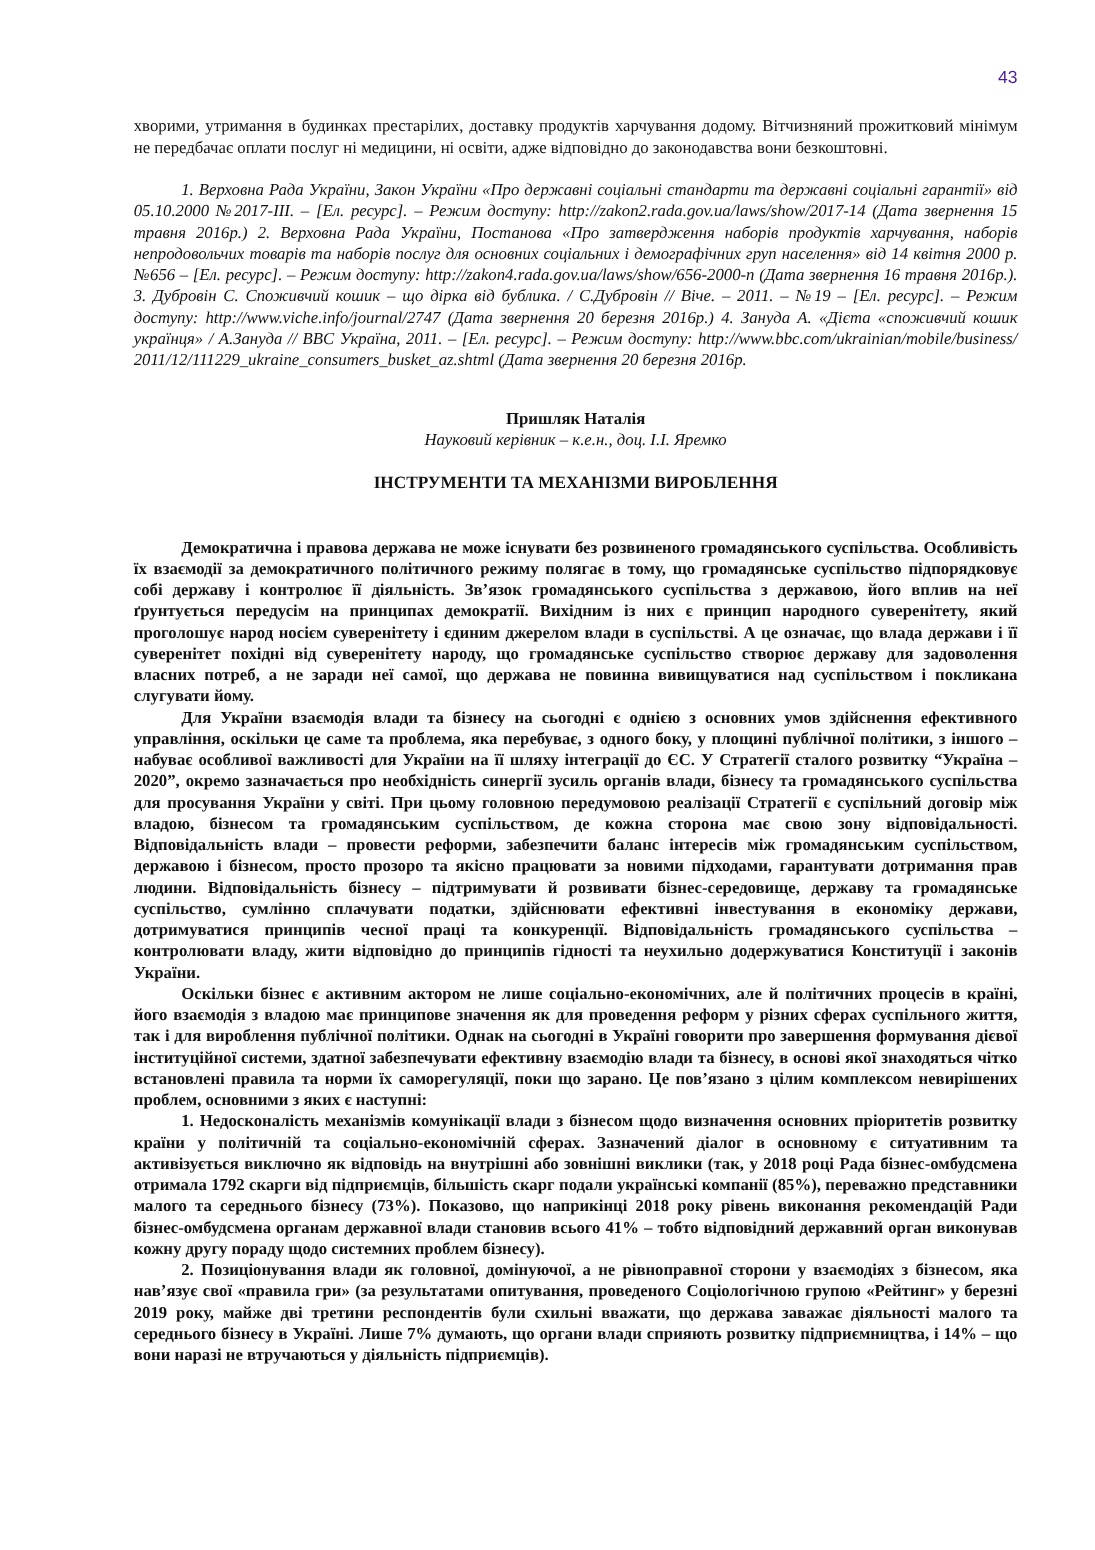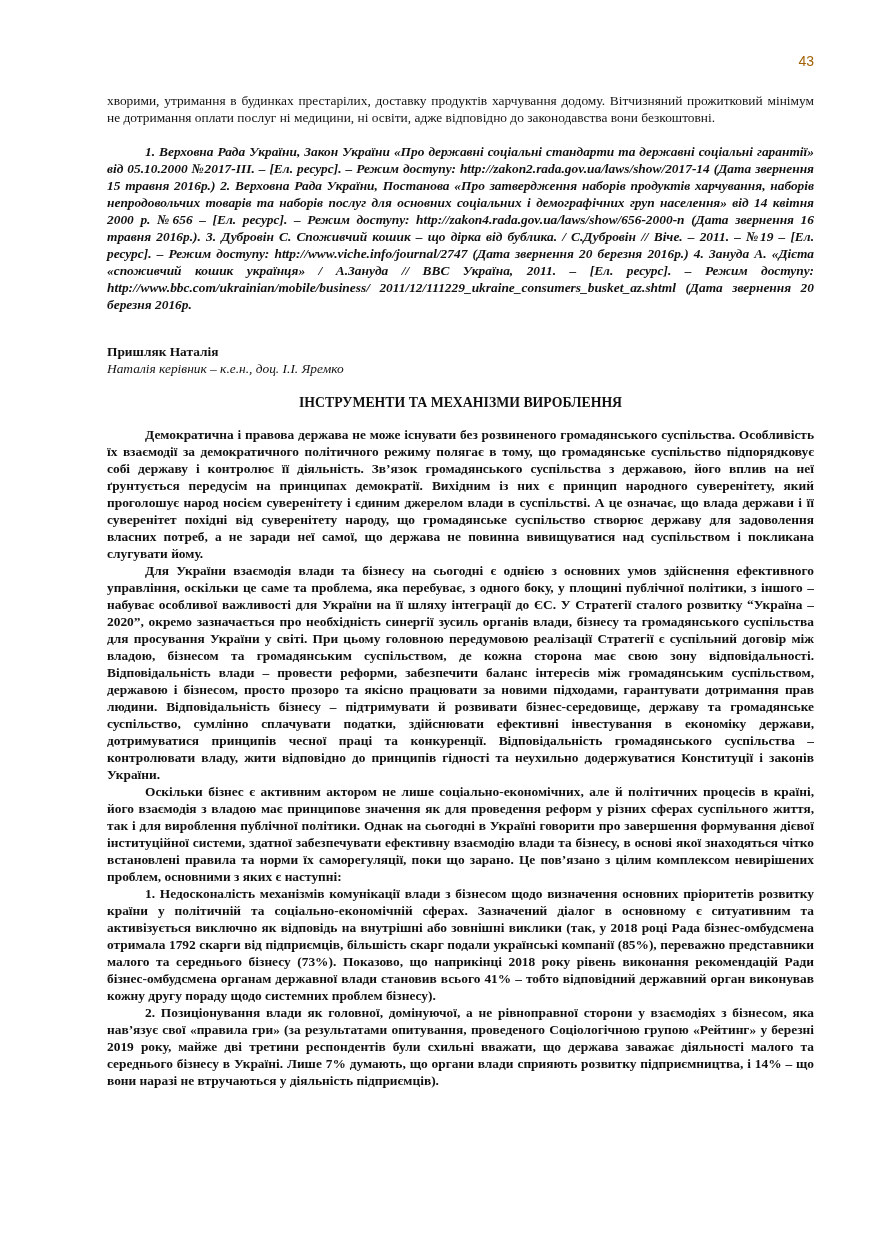--- a/index.html
+++ b/index.html
@@ -14,21 +14,21 @@
     overflow: hidden;
     font-family: "Liberation Serif", serif;
     color: #111111;
   }
   .page-number {
     position: absolute;
     top: 53px;
     right: 62px;
     font-family: "Liberation Sans", sans-serif;
     font-size: 14px;
-    color: #a16207;
+    color: #4c1d95;
   }
   .content {
     position: absolute;
     top: 92px;
     left: 107px;
     width: 707px;
     font-size: 13.4px;
     line-height: 17px;
   }
   p {
@@ -38,57 +38,56 @@
   .indent {
     text-indent: 38px;
     font-weight: bold;
   }
   .refs {
     margin-top: 17px;
     font-style: italic;
     text-indent: 38px;
     text-align: justify;
     word-break: break-word;
-    font-weight: bold;
   }
   .author-block {
     margin-top: 30px;
-    text-align: left;
+    text-align: center;
   }
   .author-name {
     font-weight: bold;
     display: block;
   }
   .supervisor {
     font-style: italic;
     display: block;
   }
   .title {
     margin-top: 17px;
-    margin-bottom: 15px;
+    margin-bottom: 35px;
     text-align: center;
     font-weight: bold;
     font-size: 13.8px;
     line-height: 17px;
   }
   .title span { display: block; }
 </style>
 </head>
 <body>
 
 <div class="page-number">43</div>
 
 <div class="content">
-  <p>хворими, утримання в будинках престарілих, доставку продуктів харчування додому. Вітчизняний прожитковий мінімум не дотримання оплати послуг ні медицини, ні освіти, адже відповідно до законодавства вони безкоштовні.</p>
+  <p>хворими, утримання в будинках престарілих, доставку продуктів харчування додому. Вітчизняний прожитковий мінімум не передбачає оплати послуг ні медицини, ні освіти, адже відповідно до законодавства вони безкоштовні.</p>
 
   <p class="refs">1. Верховна Рада України, Закон України «Про державні соціальні стандарти та державні соціальні гарантії» від 05.10.2000 №2017-ІІІ. – [Ел. ресурс]. – Режим доступу: http://zakon2.rada.gov.ua/laws/show/2017-14 (Дата звернення 15 травня 2016р.) 2. Верховна Рада України, Постанова «Про затвердження наборів продуктів харчування, наборів непродовольчих товарів та наборів послуг для основних соціальних і демографічних груп населення» від 14 квітня 2000 р. №656 – [Ел. ресурс]. – Режим доступу: http://zakon4.rada.gov.ua/laws/show/656-2000-п (Дата звернення 16 травня 2016р.). 3. Дубровін С. Споживчий кошик – що дірка від бублика. / С.Дубровін // Віче. – 2011. – №19 – [Ел. ресурс]. – Режим доступу: http://www.viche.info/journal/2747 (Дата звернення 20 березня 2016р.) 4. Зануда А. «Дієта «споживчий кошик українця» / А.Зануда // BBC Україна, 2011. – [Ел. ресурс]. – Режим доступу: http://www.bbc.com/ukrainian/mobile/business/ 2011/12/111229_ukraine_consumers_busket_az.shtml (Дата звернення 20 березня 2016р.</p>
 
   <div class="author-block">
     <span class="author-name">Пришляк Наталія</span>
-    <span class="supervisor">Наталія керівник – к.е.н., доц. І.І. Яремко</span>
+    <span class="supervisor">Науковий керівник – к.е.н., доц. І.І. Яремко</span>
   </div>
 
   <div class="title">
     <span>ІНСТРУМЕНТИ ТА МЕХАНІЗМИ ВИРОБЛЕННЯ</span>
   </div>
 
   <p class="indent">Демократична і правова держава не може існувати без розвиненого громадянського суспільства. Особливість їх взаємодії за демократичного політичного режиму полягає в тому, що громадянське суспільство підпорядковує собі державу і контролює її діяльність. Зв’язок громадянського суспільства з державою, його вплив на неї ґрунтується передусім на принципах демократії. Вихідним із них є принцип народного суверенітету, який проголошує народ носієм суверенітету і єдиним джерелом влади в суспільстві. А це означає, що влада держави і її суверенітет похідні від суверенітету народу, що громадянське суспільство створює державу для задоволення власних потреб, а не заради неї самої, що держава не повинна вивищуватися над суспільством і покликана слугувати йому.</p>
   <p class="indent">Для України взаємодія влади та бізнесу на сьогодні є однією з основних умов здійснення ефективного управління, оскільки це саме та проблема, яка перебуває, з одного боку, у площині публічної політики, з іншого – набуває особливої важливості для України на її шляху інтеграції до ЄС. У Стратегії сталого розвитку “Україна – 2020”, окремо зазначається про необхідність синергії зусиль органів влади, бізнесу та громадянського суспільства для просування України у світі. При цьому головною передумовою реалізації Стратегії є суспільний договір між владою, бізнесом та громадянським суспільством, де кожна сторона має свою зону відповідальності. Відповідальність влади – провести реформи, забезпечити баланс інтересів між громадянським суспільством, державою і бізнесом, просто прозоро та якісно працювати за новими підходами, гарантувати дотримання прав людини. Відповідальність бізнесу – підтримувати й розвивати бізнес-середовище, державу та громадянське суспільство, сумлінно сплачувати податки, здійснювати ефективні інвестування в економіку держави, дотримуватися принципів чесної праці та конкуренції. Відповідальність громадянського суспільства – контролювати владу, жити відповідно до принципів гідності та неухильно додержуватися Конституції і законів України.</p>
   <p class="indent">Оскільки бізнес є активним актором не лише соціально-економічних, але й політичних процесів в країні, його взаємодія з владою має принципове значення як для проведення реформ у різних сферах суспільного життя, так і для вироблення публічної політики. Однак на сьогодні в Україні говорити про завершення формування дієвої інституційної системи, здатної забезпечувати ефективну взаємодію влади та бізнесу, в основі якої знаходяться чітко встановлені правила та норми їх саморегуляції, поки що зарано. Це пов’язано з цілим комплексом невирішених проблем, основними з яких є наступні:</p>
   <p class="indent">1. Недосконалість механізмів комунікації влади з бізнесом щодо визначення основних пріоритетів розвитку країни у політичній та соціально-економічній сферах. Зазначений діалог в основному є ситуативним та активізується виключно як відповідь на внутрішні або зовнішні виклики (так, у 2018 році Рада бізнес-омбудсмена отримала 1792 скарги від підприємців, більшість скарг подали українські компанії (85%), переважно представники малого та середнього бізнесу (73%). Показово, що наприкінці 2018 року рівень виконання рекомендацій Ради бізнес-омбудсмена органам державної влади становив всього 41% – тобто відповідний державний орган виконував кожну другу пораду щодо системних проблем бізнесу).</p>

